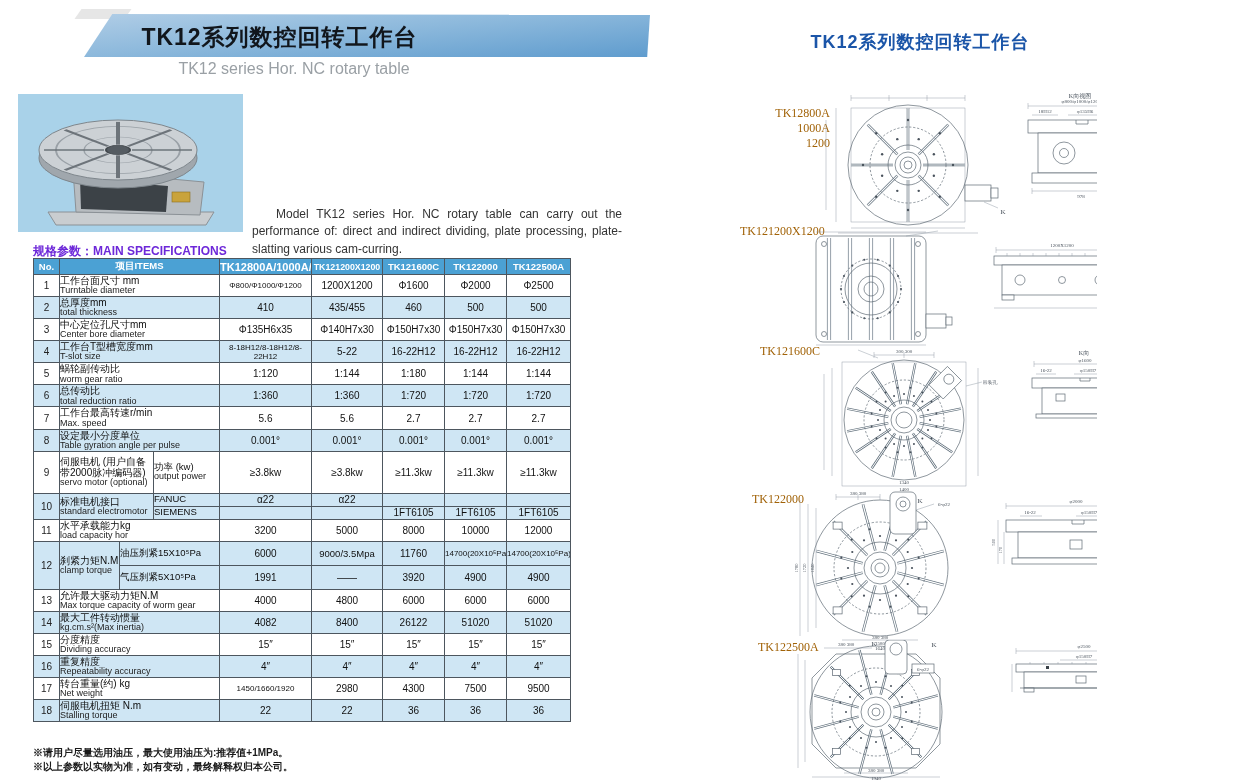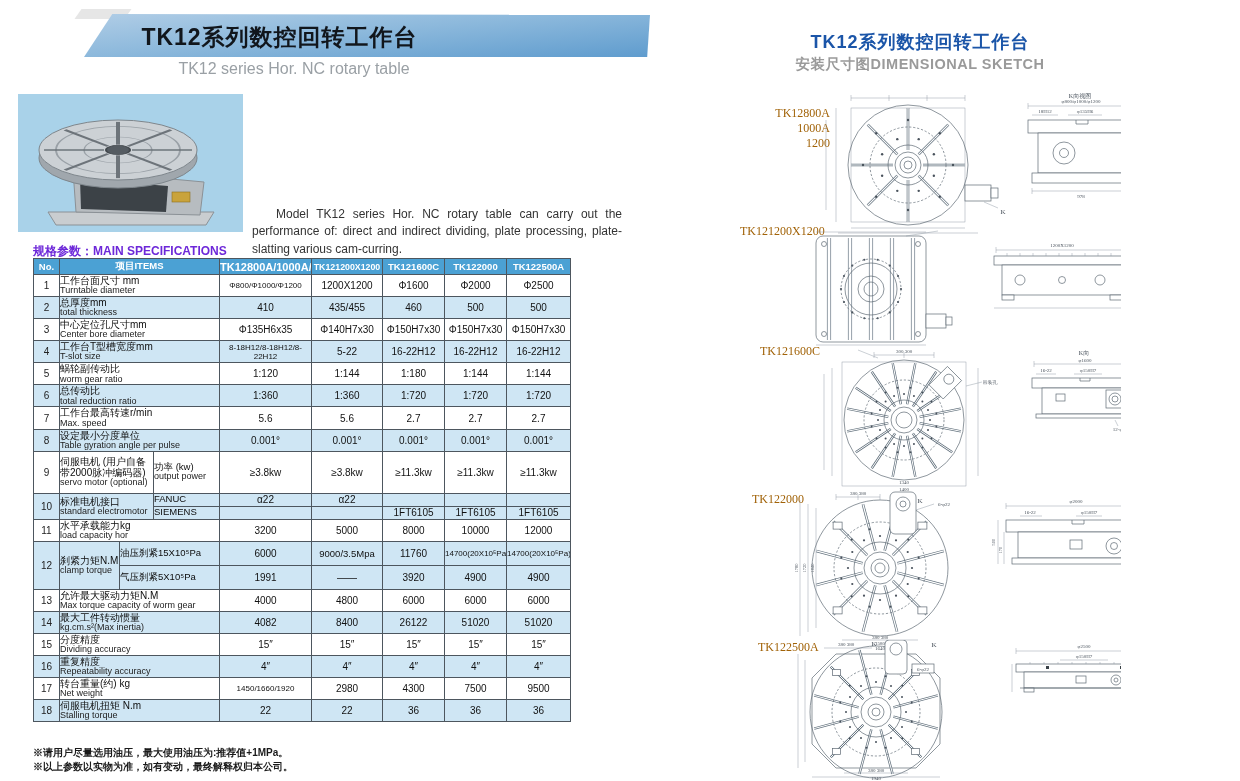--- a/index.html
+++ b/index.html
@@ -1,17 +1,17 @@
 <!DOCTYPE html>
 <html><head>
 <meta charset="utf-8">
 <style>
   html,body{margin:0;padding:0;background:#fff;}
   .page{position:relative;width:1097px;height:781px;background:#fff;overflow:hidden;
-        font-family:"Liberation Sans",sans-serif;color:#111;padding-left:24px;}
+        font-family:"Liberation Sans",sans-serif;color:#111;}
   
   .ribbon-shadow{position:absolute;left:78px;top:9px;width:50px;height:10px;background:#d8d8d8;
         transform:skewX(-35deg);opacity:.65;}
   .ribbon{position:absolute;left:84px;top:14px;width:566px;height:43px;
         background:linear-gradient(175deg,#b0cde6 0%,#8db9dc 45%,#5f9cce 100%);
         clip-path:polygon(5% 0,100% 2%,99.5% 100%,0 100%);}
   .ribbon h1{margin:0;padding:8px 175px 0 0;text-align:center;font-size:23px;font-weight:bold;
         color:#11161c;letter-spacing:1px;}
   .lsub{position:absolute;left:84px;top:60px;width:420px;text-align:center;
         font-size:16px;color:#9aa0a5;}
@@ -356,21 +356,20 @@
           <td class="v">36</td>
           <td class="v">36</td>
         </tr>
       </tbody>
   </table>
 
   <div class="fn" style="top:746px">※请用户尽量选用油压，最大使用油压为:推荐值+1MPa。</div>
   <div class="fn" style="top:760px">※以上参数以实物为准，如有变动，最终解释权归本公司。</div>
 
   <div class="rtitle">TK12系列数控回转工作台</div>
-  <div class="rsub">安装尺寸图DIMENSIONAL SKETCH</div>
 
   <div class="mlbl r" style="left:750px;top:106px;width:80px">
     <div>TK12800A</div>
     <div>1000A</div>
     <div>1200</div>
   </div>
   <svg class="sk" style="left:788px;top:90px" width="362" height="146" viewBox="0 0 362 146">
     <rect x="63" y="18" width="114" height="114" class="dl" fill="none"></rect>
     <g>
         <line x1="135" y1="75" x2="177" y2="75" stroke="#61707c" stroke-width="2.6"></line>

